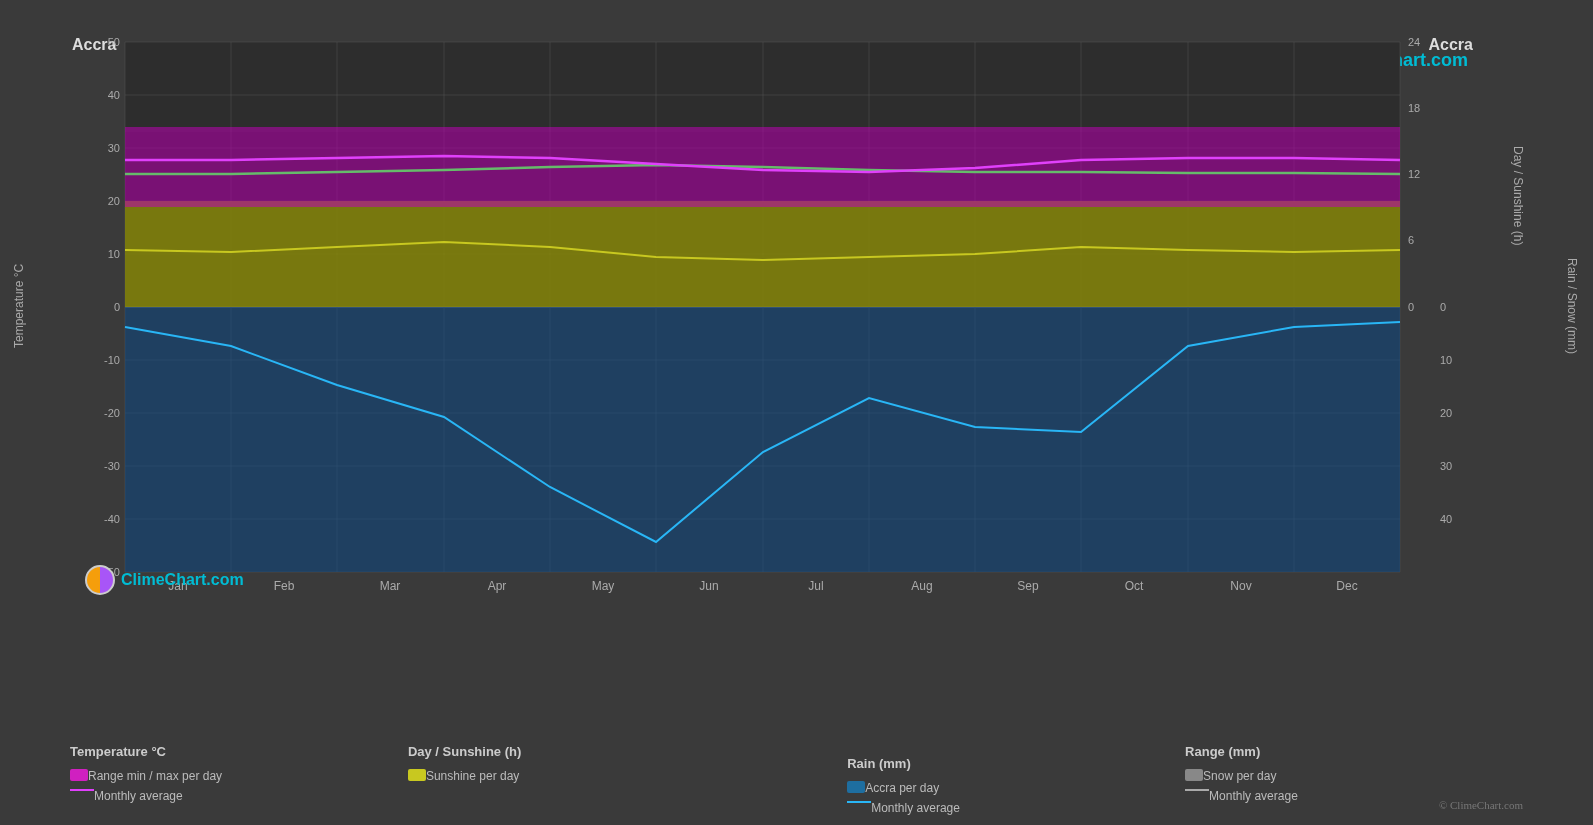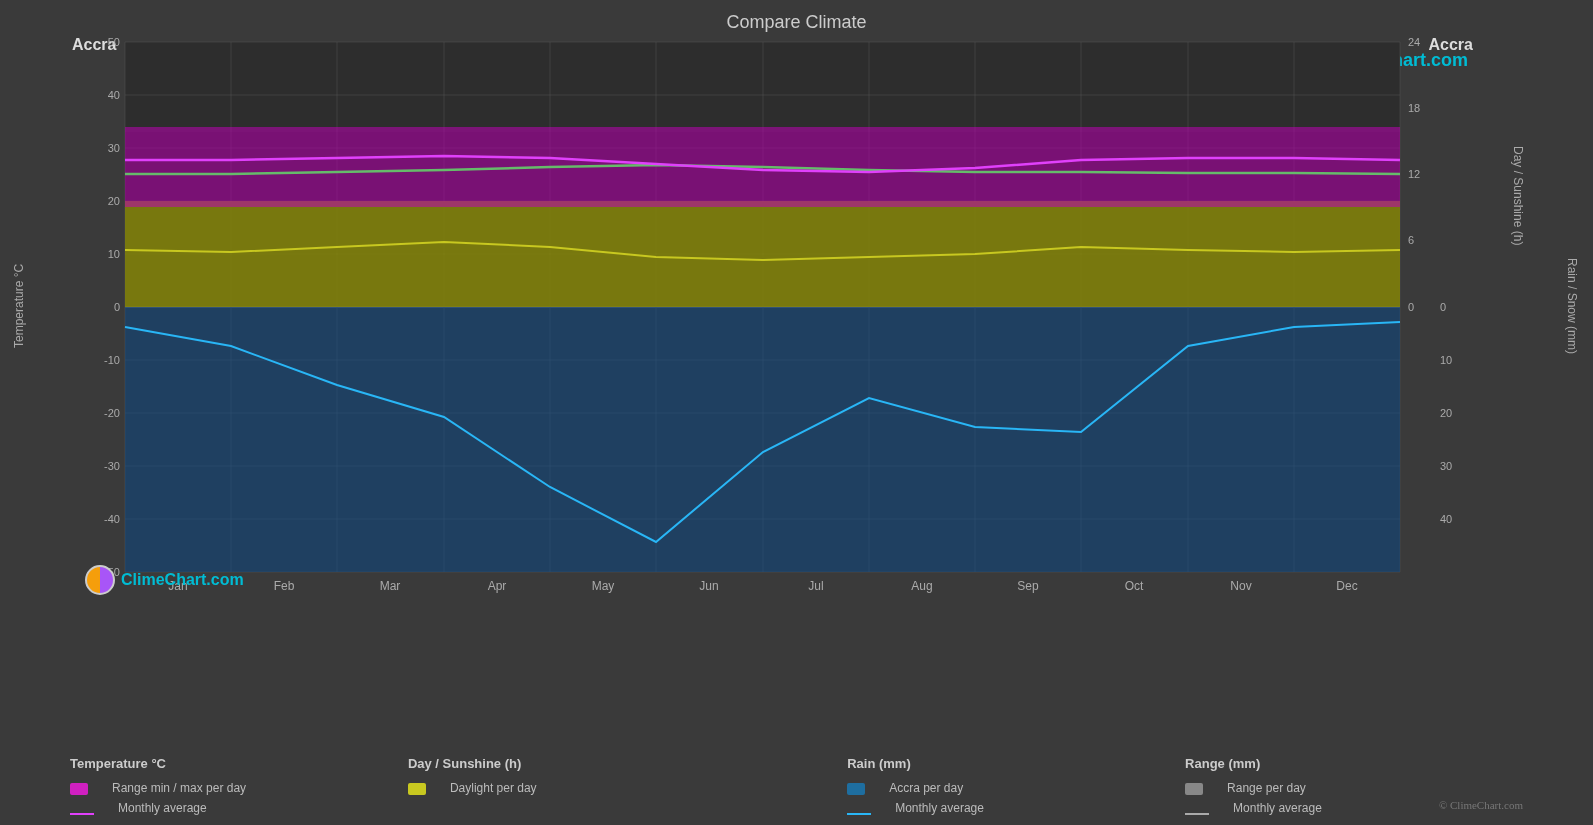--- a/index.html
+++ b/index.html
@@ -116,22 +116,22 @@
 
     .legend-col-title {
       color: #ccc;
       font-size: 13px;
       font-weight: bold;
       margin-bottom: 4px;
     }
 
     .legend-item {
       display: flex;
-      align-items: flex-end;
-      gap: 24px;
+      align-items: flex-start;
+      gap: 0;
       font-size: 12px;
       color: #bbb;
     }
 
     .legend-swatch {
       width: 18px;
       height: 12px;
       flex-shrink: 0;
     }
 
@@ -148,21 +148,20 @@
       color: #777;
       font-size: 11px;
       font-family: Liberation Serif, serif;
     }
   </style>
 </head>
 <body>
 
 <div class="page-container">
 
-  <div class="title">Compare Climate</div>
 
   <div class="location-label-left">Accra</div>
   <div class="location-label-right">Accra</div>
 
   <div class="brand-logo-top">
     <div class="brand-icon"></div>
     <span class="brand-text">ClimeChart.com</span>
   </div>
 
   <div class="axis-title-left" style="top:36px; height:540px; display:flex; align-items:center; justify-content:center;">
@@ -291,41 +290,41 @@
       <div class="legend-item">
         <div class="legend-line" style="background:#e040fb; height:2px;"></div>
         <span>Monthly average</span>
       </div>
     </div>
 
     <div class="legend-col" style="flex:1.3;">
       <div class="legend-col-title">Day / Sunshine (h)</div>
       <div class="legend-item">
         <div class="legend-swatch" style="background:#c8c820; border-radius:2px;"></div>
-        <span>Daylight per day</span>
+        <span>Sunshine per day</span>
       </div>
     </div>
 
-    <div class="legend-col" style="flex:1;">
+    <div class="legend-col" style="flex:1;margin-top:12px;">
       <div class="legend-col-title">Rain (mm)</div>
       <div class="legend-item">
         <div class="legend-swatch" style="background:#1e6ea0; border-radius:2px;"></div>
         <span>Accra per day</span>
       </div>
       <div class="legend-item">
         <div class="legend-line" style="background:#29b6f6; height:2px;"></div>
         <span>Monthly average</span>
       </div>
     </div>
 
     <div class="legend-col" style="flex:1;">
       <div class="legend-col-title">Range (mm)</div>
       <div class="legend-item">
         <div class="legend-swatch" style="background:#888; border-radius:2px;"></div>
-        <span>Range per day</span>
+        <span>Snow per day</span>
       </div>
       <div class="legend-item">
         <div class="legend-line" style="background:#aaa; height:2px;"></div>
         <span>Monthly average</span>
       </div>
     </div>
 
   </div>
 
   <div class="copyright">© ClimeChart.com</div>

